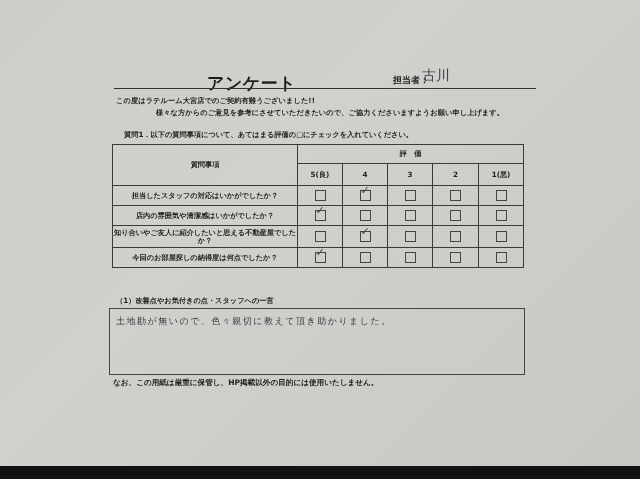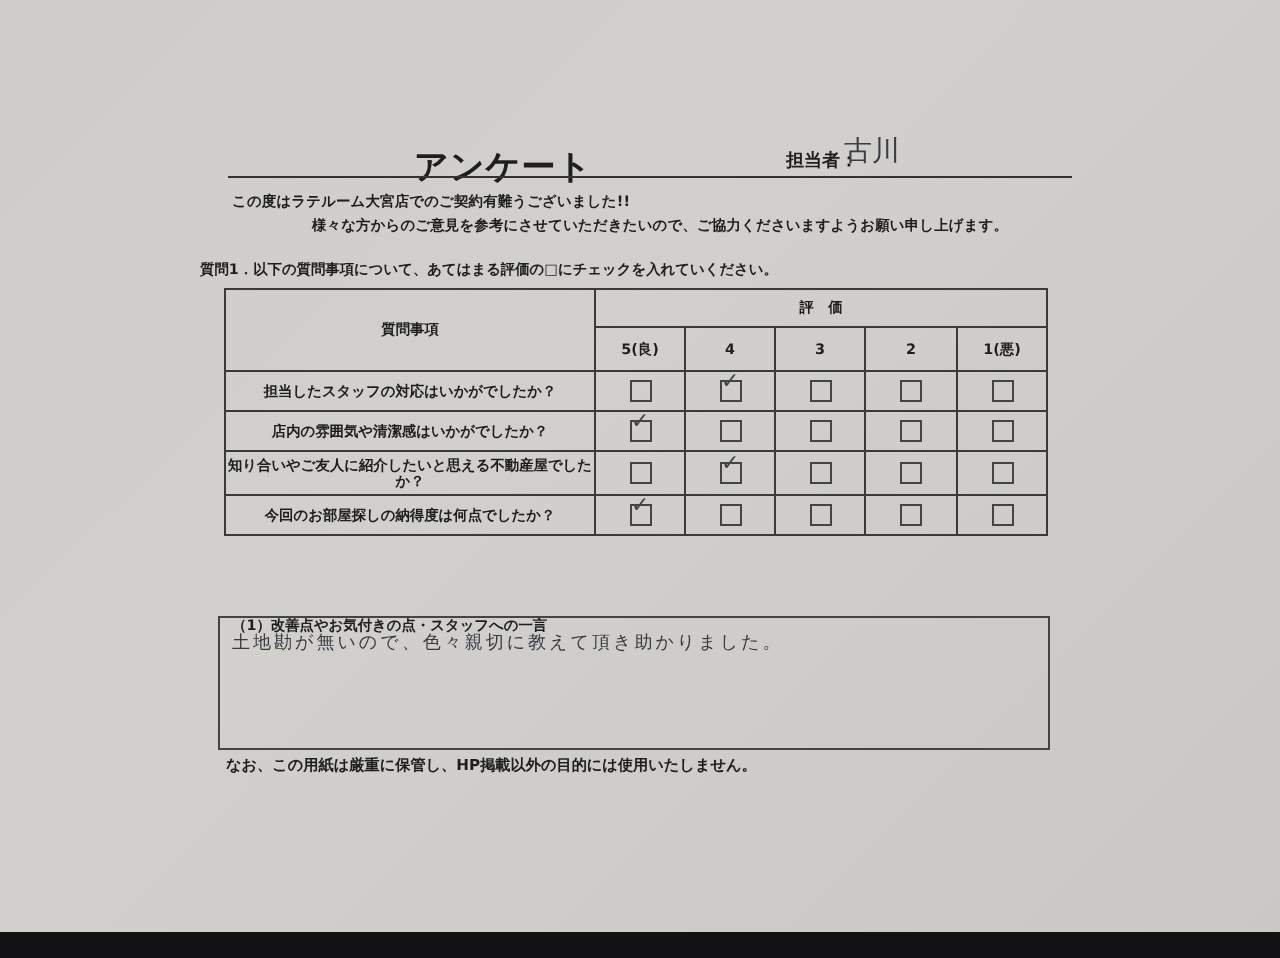--- a/index.html
+++ b/index.html
@@ -16,21 +16,21 @@
   .desk {
     position: absolute; left: 0; top: 466px; width: 640px; height: 13px;
     background: #121214;
   }
   .abs { position: absolute; white-space: nowrap; }
   .title { left: 207px; top: 72px; font-size: 17px; font-weight: bold; letter-spacing: 0.5px; }
   .staff-label { left: 393px; top: 74px; font-size: 9px; font-weight: bold; }
   .staff-name { left: 422px; top: 67px; font-size: 14px; font-family: "DejaVu Serif", serif; color: #3c3c44; font-weight: normal; }
   .title-rule { left: 114px; top: 88px; width: 422px; height: 0; border-top: 1.2px solid #333; }
   .intro { left: 116px; font-size: 7.2px; font-weight: bold; letter-spacing: 0.1px; }
-  .q1 { left: 100px; top: 130px; font-size: 7.2px; font-weight: bold; }
+  .q1 { left: 124px; top: 130px; font-size: 7.2px; font-weight: bold; }
 
   table.survey {
     position: absolute; left: 112px; top: 144px; width: 411px;
     border-collapse: collapse; table-layout: fixed;
     font-size: 7.2px; font-weight: bold;
   }
   table.survey td, table.survey th {
     border: 1.2px solid #3a3a3a; text-align: center; padding: 0;
     font-weight: bold;
   }
@@ -39,21 +39,21 @@
   table.survey tr.r td { height: 19px; margin-top: 12px; }
   table.survey tr.r.tall td { height: 21px; line-height: 8px; }
   .box {
     display: inline-block; width: 9px; height: 9px; border: 1px solid #444;
     position: relative; vertical-align: middle; background: transparent;
   }
   .box .tick {
     position: absolute; left: 0px; top: -6px; font-size: 11px; color: #444;
     font-weight: normal; line-height: 11px;
   }
-  .comment-heading { left: 116px; top: 296px; font-size: 7.2px; font-weight: bold; margin-top: 12px; }
+  .comment-heading { left: 116px; top: 296px; font-size: 7.2px; font-weight: bold; }
   .comment-box {
     left: 109px; top: 308px; width: 416px; height: 67px;
     border: 1.2px solid #444; box-sizing: border-box;
   }
   .hand {
     position: absolute; font-family: Liberation Mono, monospace; font-size: 9px;
     color: #3a3a42; font-weight: normal; letter-spacing: 1.5px;
   }
   .footer { left: 113px; top: 378px; font-size: 7.6px; font-weight: bold; }
 </style>

